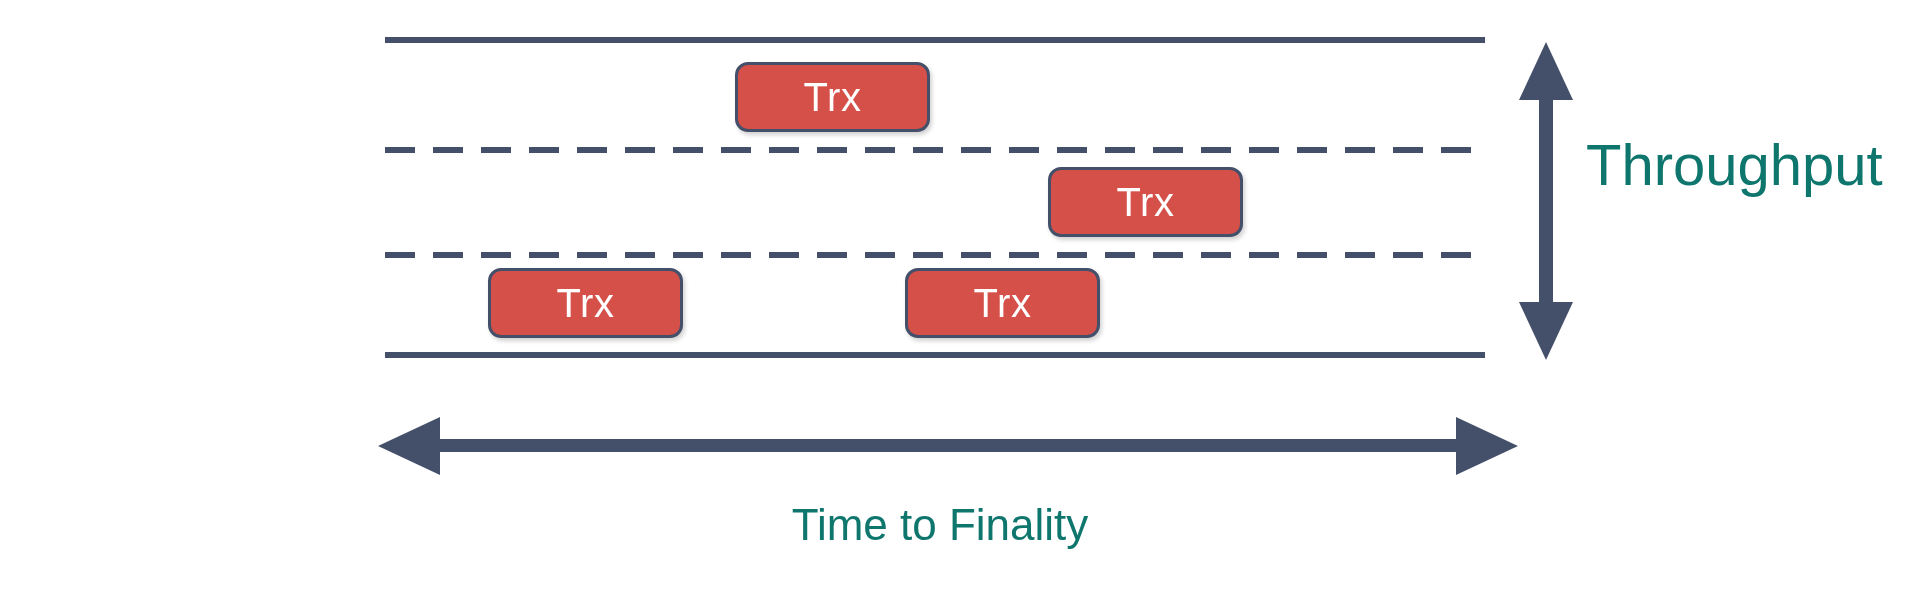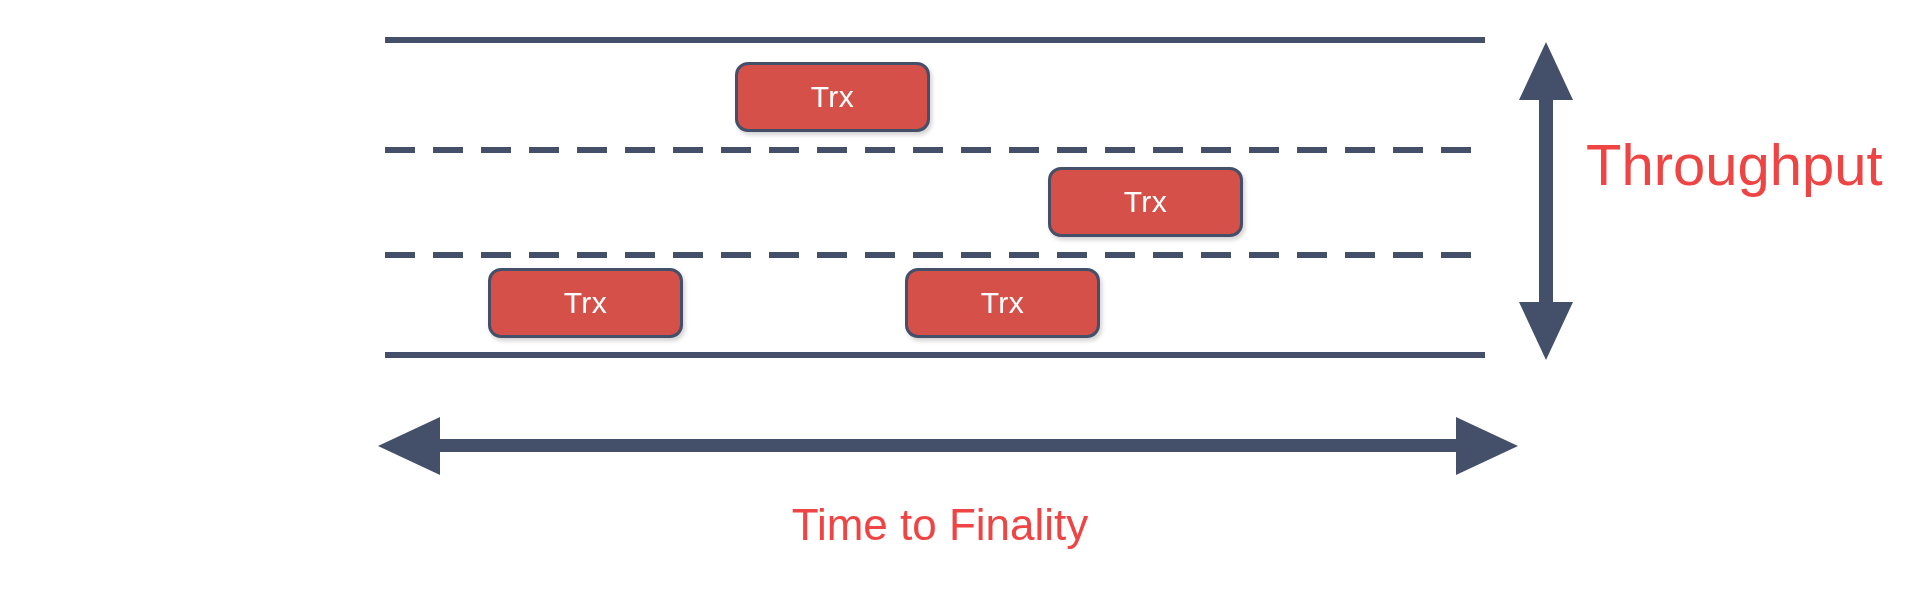--- a/index.html
+++ b/index.html
@@ -48,21 +48,21 @@
     width: 195px;
     height: 70px;
     box-sizing: border-box;
     background: #d6504a;
     border: 3px solid #44506a;
     border-radius: 13px;
     display: flex;
     align-items: center;
     justify-content: center;
     color: #ffffff;
-    font-size: 30px;
+    font-size: 40px;
     font-family: "Liberation Sans", sans-serif;
     letter-spacing: 0.5px;
     box-shadow: 2px 3px 4px rgba(0,0,0,0.18);
   }
 
   
   .v-arrow {
     position: absolute;
     left: 1516px;
     top: 42px;
@@ -75,21 +75,21 @@
     position: absolute;
     left: 378px;
     top: 415px;
     width: 1140px;
     height: 62px;
   }
 
   
   .caption {
     position: absolute;
-    color: #ef4444;
+    color: #0f766e;
     font-family: "Liberation Sans", sans-serif;
     white-space: nowrap;
   }
   .caption-throughput {
     left: 1586px;
     top: 132px;
     font-size: 58px;
     line-height: 1.15;
   }
   .caption-finality {

